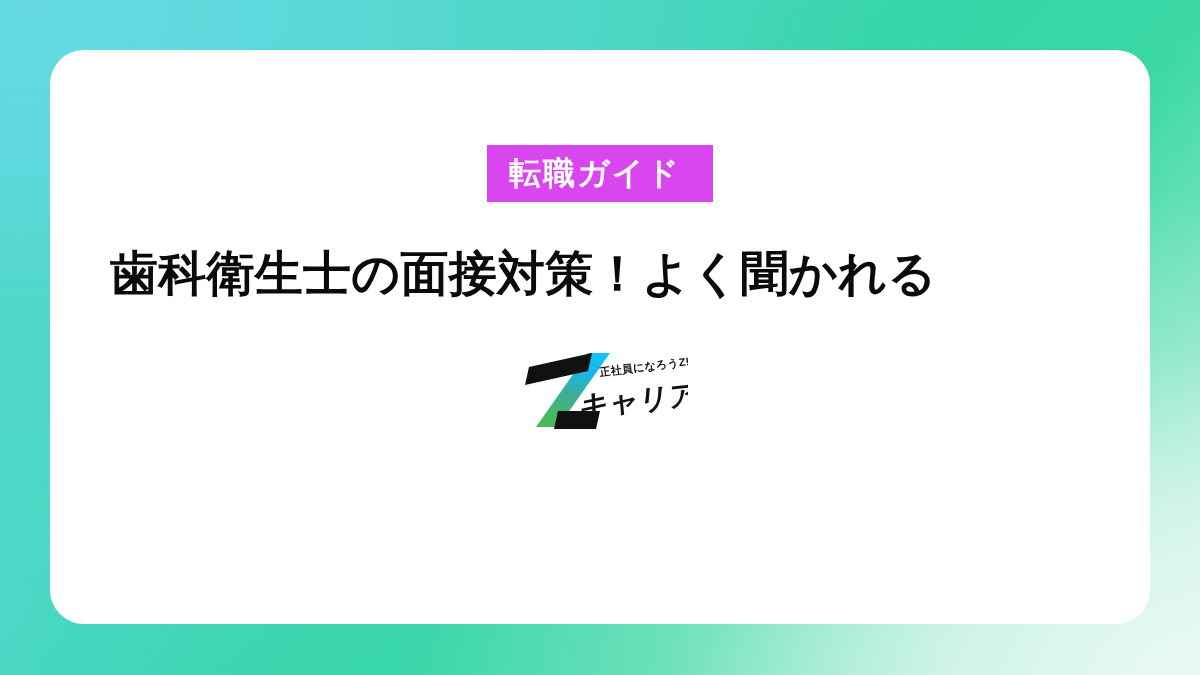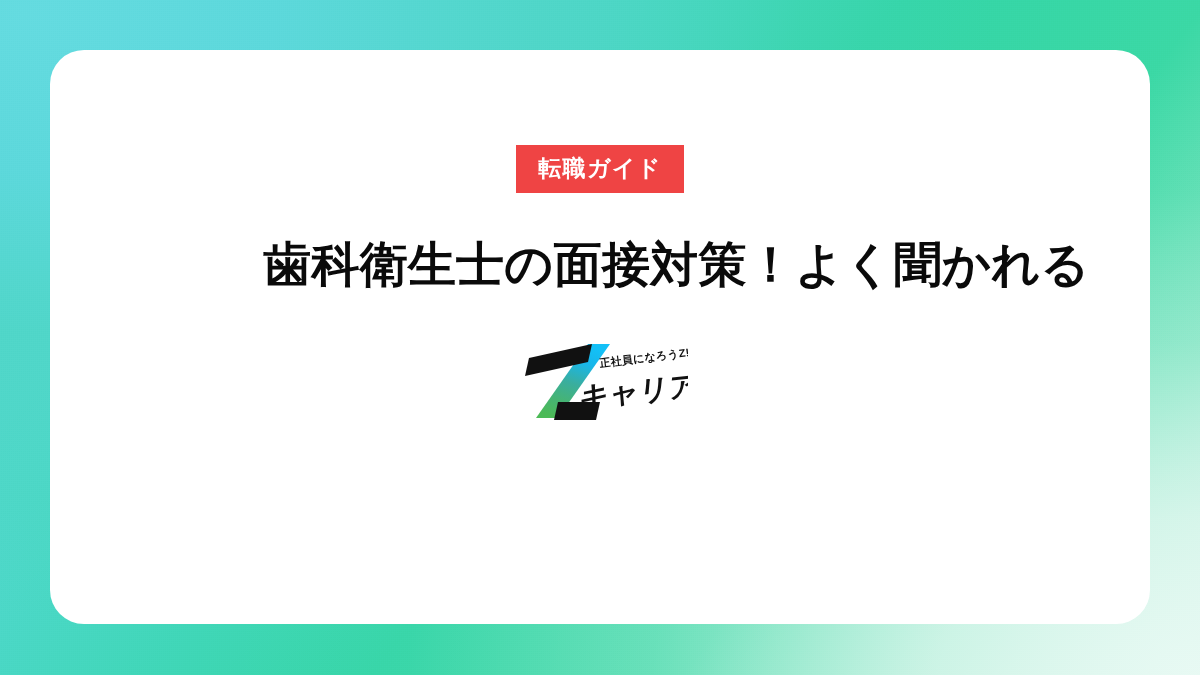--- a/index.html
+++ b/index.html
@@ -47,35 +47,35 @@
     background:#ffffff;
     border-radius:34px;
     display:flex;
     flex-direction:column;
     align-items:center;
   }
 
   
   .badge {
     margin-top:95px;
-    background:#ef4444;
+    background:#d946ef;
     color:#ffffff;
-    font-size:23px;
+    font-size:32px;
     font-weight:bold;
     letter-spacing:0.06em;
     line-height:1;
-    padding:12px 22px 13px 22px;
+    padding:12px 32px 13px 22px;
     white-space:nowrap;
   }
 
   
   .title {
     margin-top:38px;
     width:980px;
-    text-align:right;
+    text-align:left;
     color:#0a0a0a;
     font-size:48px;
     font-weight:bold;
     line-height:1.42;
     letter-spacing:0.005em;
   }
   .title-line { display:block; white-space:nowrap; }
 
   
   #brand-logo {

